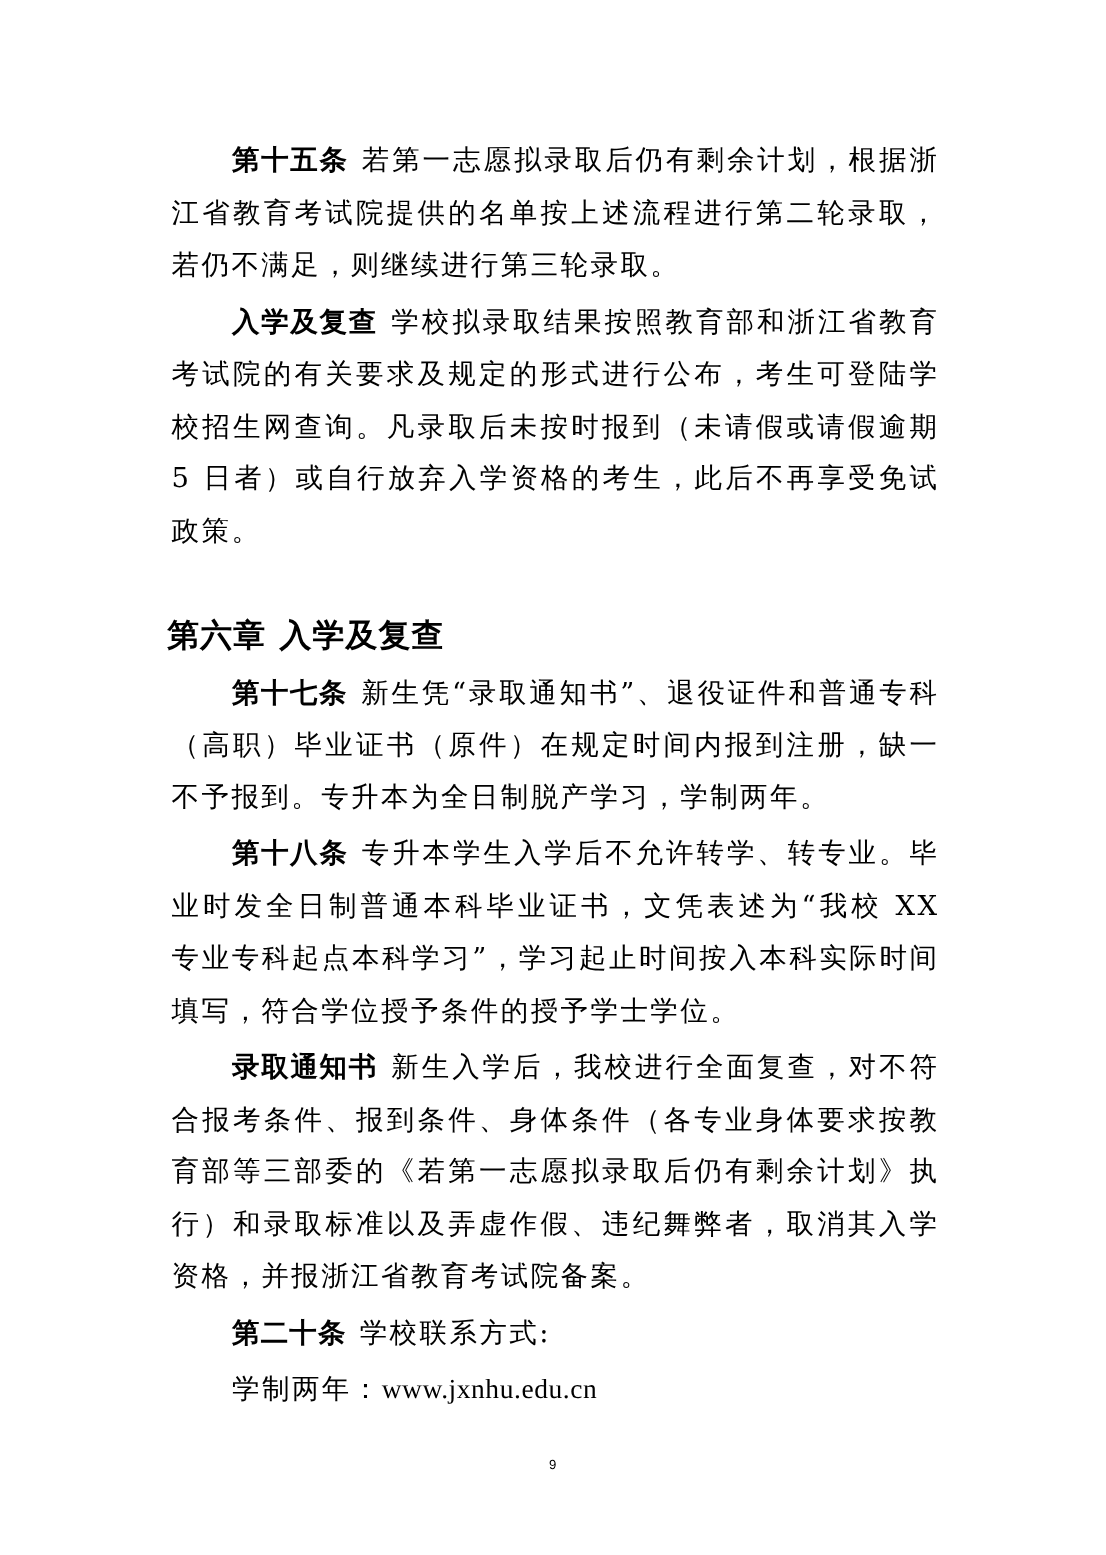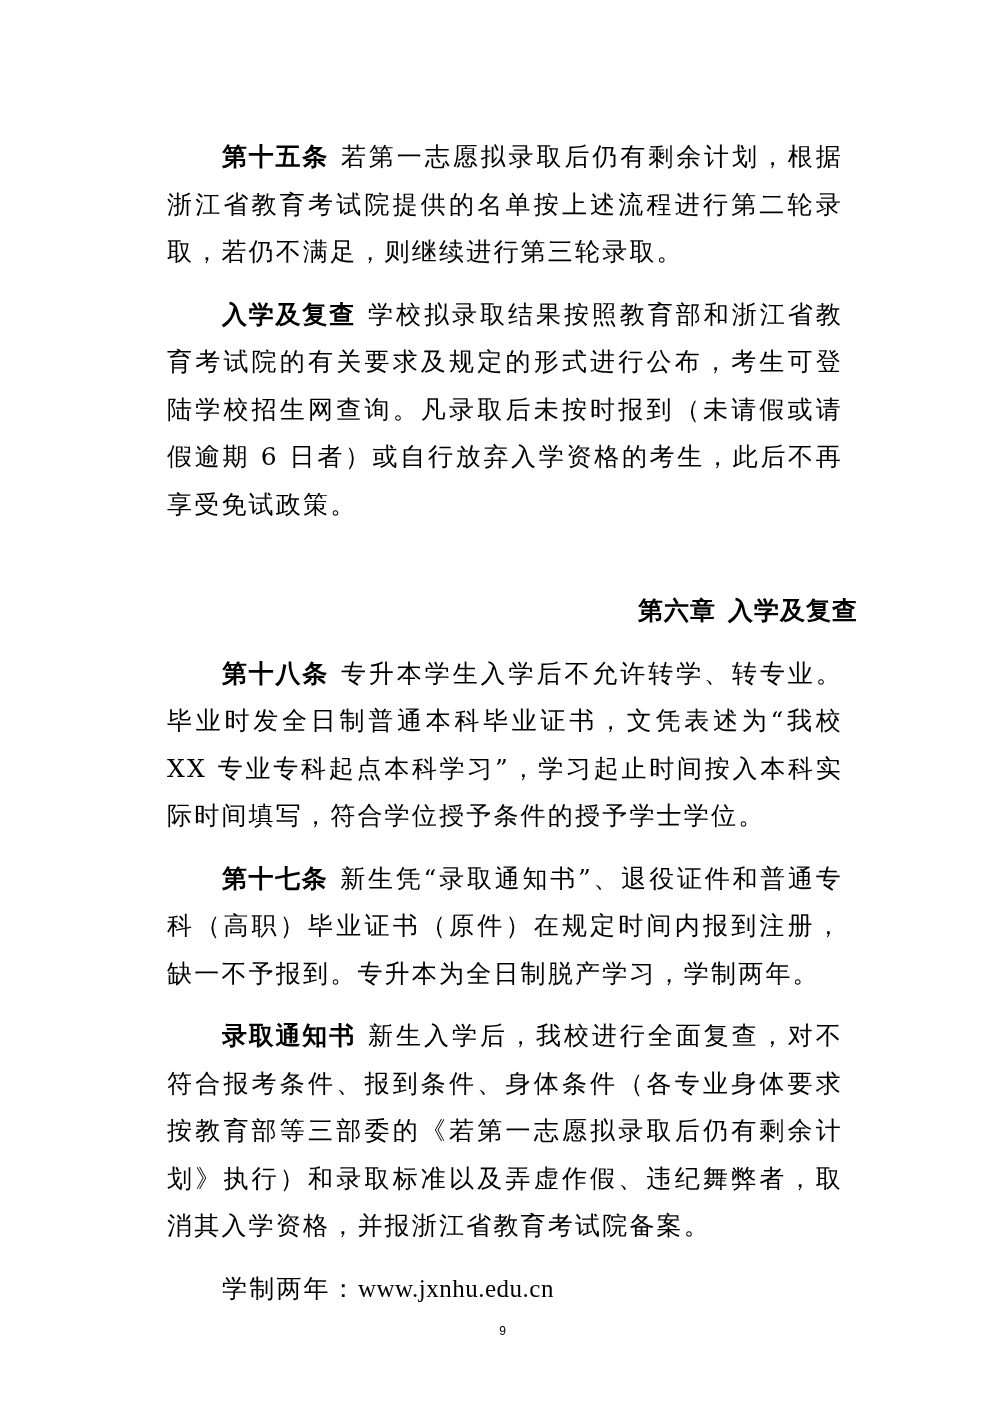--- a/index.html
+++ b/index.html
@@ -1,36 +1,37 @@
 <!DOCTYPE html>
 <html><head>
   <meta charset="utf-8">
   <style>
     html, body { margin: 0; padding: 0; background: #ffffff; }
     body { width: 1005px; height: 1414px; position: relative; overflow: hidden;
       font-family: "DejaVu Serif", "Liberation Serif", serif; color: #000; }
     .page { position: absolute; left: 152px; top: 118px; width: 706px; }
-    .para { font-size: 25px; line-height: 47.5px; text-align: justify; text-indent: 55px; margin: 15px;
+    .para { font-size: 25px; line-height: 47.5px; text-align: justify; text-indent: 55px; margin: 4px;
       letter-spacing: 2.2px; }
     .para .art { font-weight: bold; font-family: "DejaVu Sans", "Liberation Sans", sans-serif; margin-right: 12px; letter-spacing: 1px; }
-    .chapter { font-size: 25px; font-weight: bold; font-family: "DejaVu Sans", "Liberation Sans", sans-serif;
-      text-align: right; line-height: 47.5px; margin: 0; letter-spacing: 1px; }
+    .chapter { font-size: 29px; font-weight: bold; font-family: "DejaVu Sans", "Liberation Sans", sans-serif;
+      text-align: left; line-height: 47.5px; margin: 0; letter-spacing: 1px; }
     .chapter .sp { display: inline-block; width: 12px; }
     .gap1 { height: 44px; }
     .url { font-family: "Liberation Serif", serif; letter-spacing: 0.5px; }
     .pagenum { position: absolute; left: 0; width: 1005px; top: 1324px; text-align: center;
       font-size: 12px; font-family: "Liberation Sans", sans-serif; }
   </style>
 </head>
 <body>
 
 <div class="page">
   <p class="para"><span class="art">第十五条</span><span>若第一志愿拟录取后仍有剩余计划，根据浙江省教育考试院提供的名单按上述流程进行第二轮录取，若仍不满足，则继续进行第三轮录取。</span></p>
-  <p class="para"><span class="art">入学及复查</span><span>学校拟录取结果按照教育部和浙江省教育考试院的有关要求及规定的形式进行公布，考生可登陆学校招生网查询。凡录取后未按时报到（未请假或请假逾期 6 日者）或自行放弃入学资格的考生，此后不再享受免试政策。</span></p>
+  <p class="para"><span class="art">入学及复查</span><span>学校拟录取结果按照教育部和浙江省教育考试院的有关要求及规定的形式进行公布，考生可登陆学校招生网查询。凡录取后未按时报到（未请假或请假逾期 5 日者）或自行放弃入学资格的考生，此后不再享受免试政策。</span></p>
   <div class="gap1"></div>
   <p class="chapter"><span>第六章</span><span class="sp"></span><span>入学及复查</span></p>
+  <p class="para"><span class="art">第十七条</span><span>新生凭“录取通知书”、退役证件和普通专科（高职）毕业证书（原件）在规定时间内报到注册，缺一不予报到。专升本为全日制脱产学习，学制两年。</span></p>
   <p class="para"><span class="art">第十八条</span><span>专升本学生入学后不允许转学、转专业。毕业时发全日制普通本科毕业证书，文凭表述为“我校 XX 专业专科起点本科学习”，学习起止时间按入本科实际时间填写，符合学位授予条件的授予学士学位。</span></p>
-  <p class="para"><span class="art">第十七条</span><span>新生凭“录取通知书”、退役证件和普通专科（高职）毕业证书（原件）在规定时间内报到注册，缺一不予报到。专升本为全日制脱产学习，学制两年。</span></p>
   <p class="para"><span class="art">录取通知书</span><span>新生入学后，我校进行全面复查，对不符合报考条件、报到条件、身体条件（各专业身体要求按教育部等三部委的《若第一志愿拟录取后仍有剩余计划》执行）和录取标准以及弄虚作假、违纪舞弊者，取消其入学资格，并报浙江省教育考试院备案。</span></p>
+  <p class="para"><span class="art">第二十条</span><span>学校联系方式:</span></p>
   <p class="para"><span>学制两年：</span><span class="url">www.jxnhu.edu.cn</span></p>
 </div>
 
 <div class="pagenum">9</div>
 
 </body></html>

